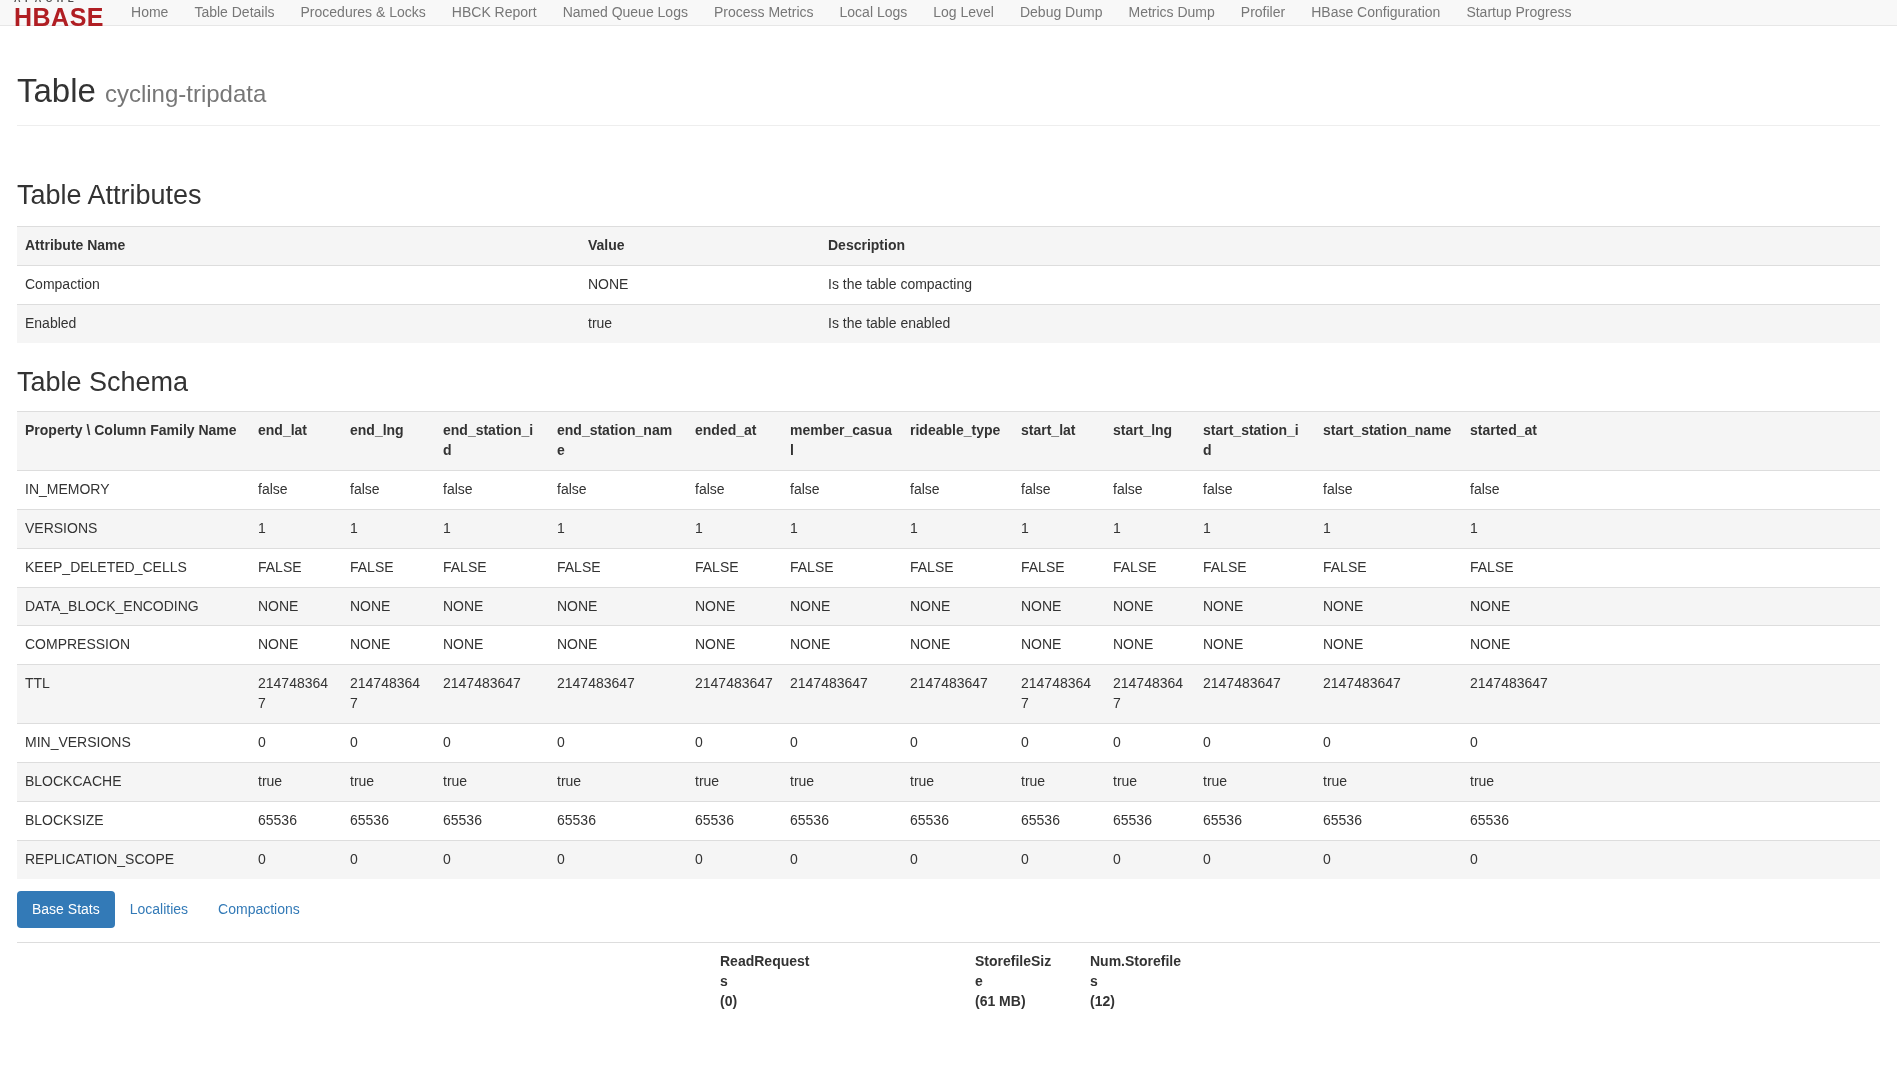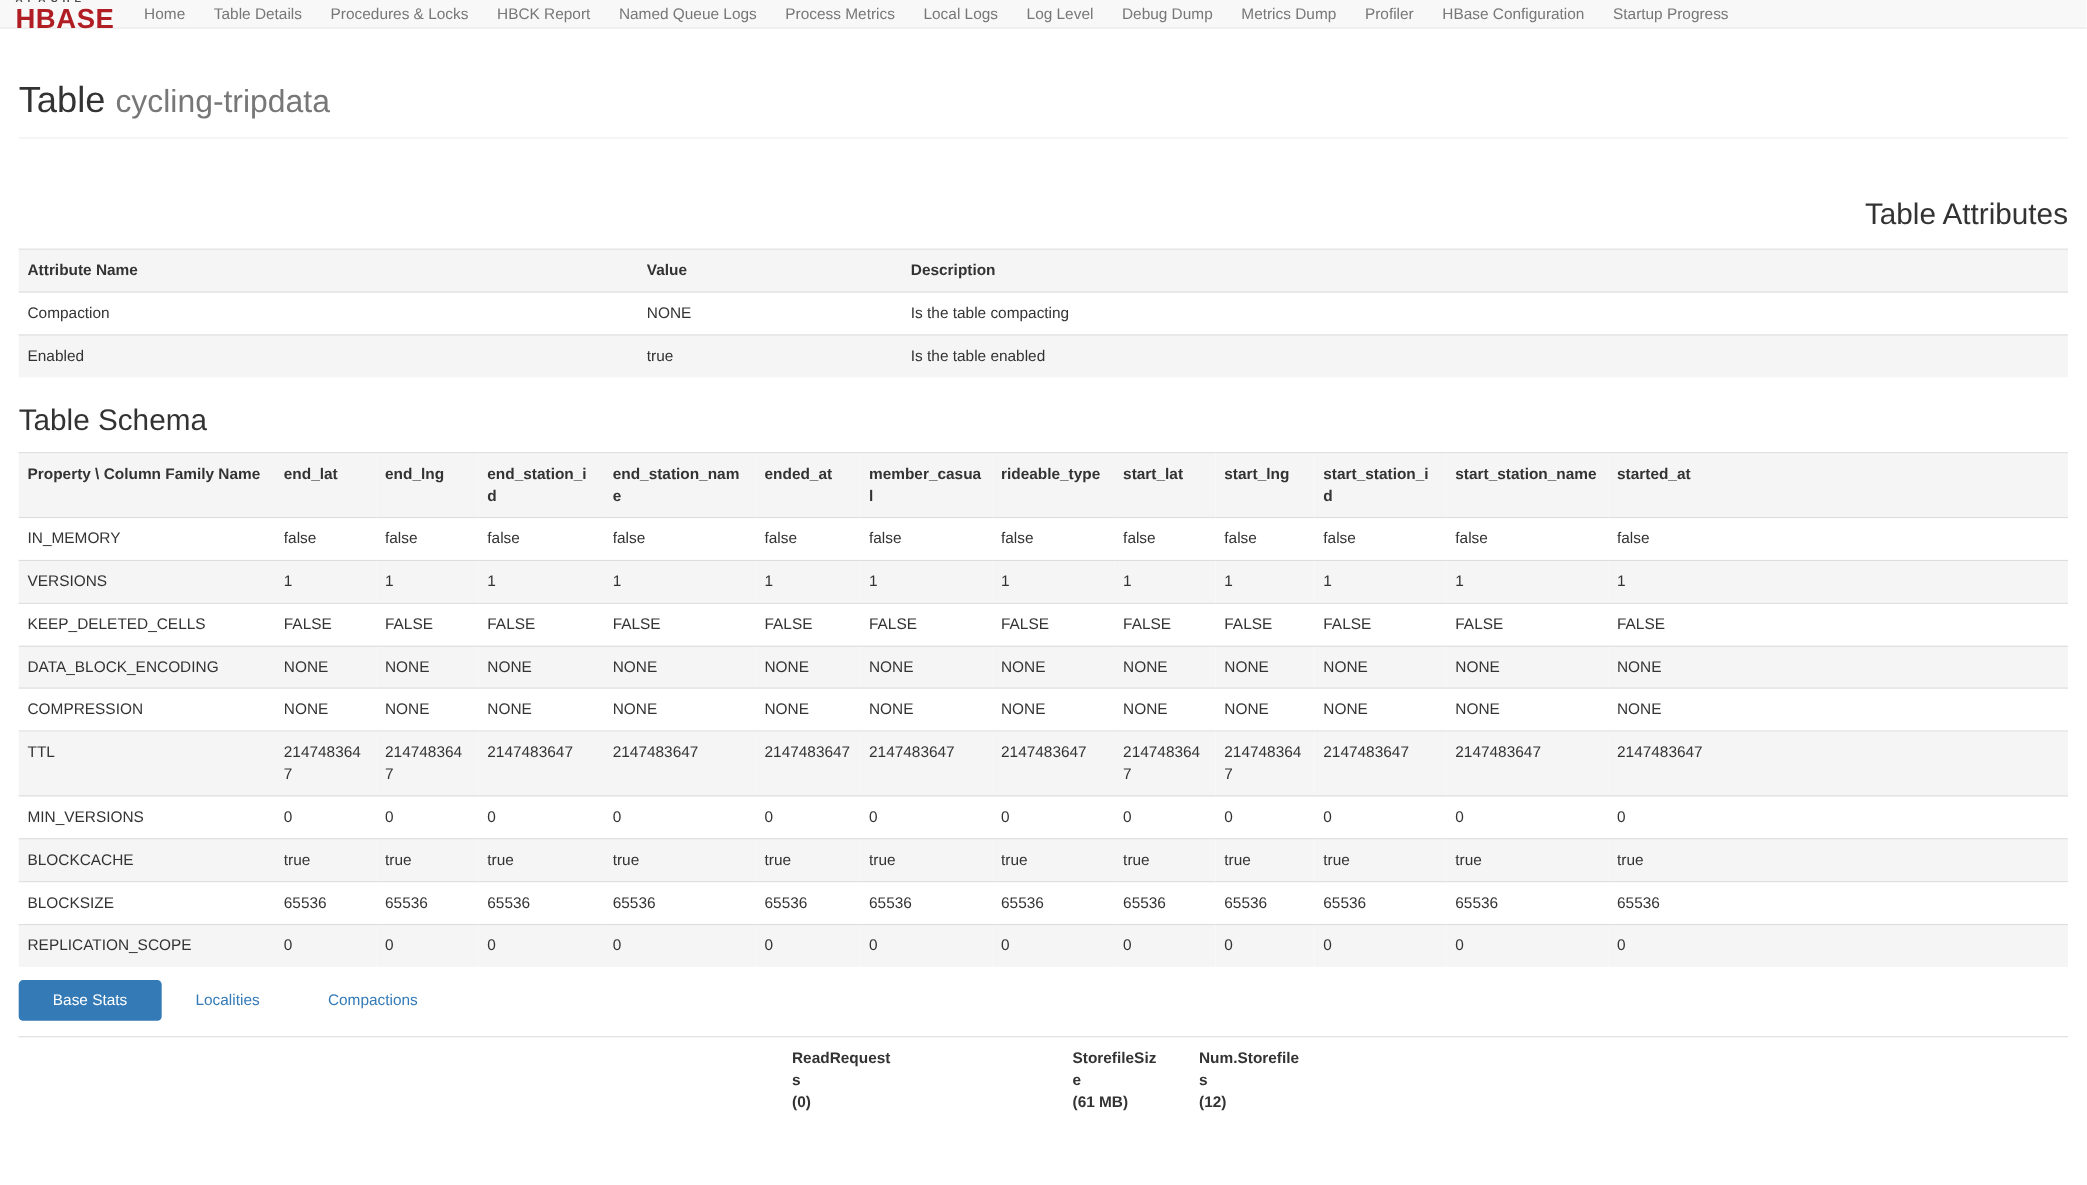--- a/index.html
+++ b/index.html
@@ -20,45 +20,45 @@
   }
   .brand { display: flex; flex-direction: column; justify-content: center; padding: 2px 14px 2px 8px; line-height: 1; cursor: pointer; }
   .brand .apache { font-size: 9px; font-weight: bold; letter-spacing: 4.5px; color: #4a4a4a; }
   .brand .hbase  { font-size: 25px; font-weight: bold; letter-spacing: .5px; color: #b01e23; margin-top: 1px; }
   .nav-items { display: flex; align-items: center; height: 100%; }
   .nav-item { color: #777; padding: 27px 13px; text-decoration: none; cursor: pointer; white-space: nowrap; }
 
   
   .container { padding: 0 17px 30px; }
   h1 { font-size: 33px; font-weight: 500; margin: 42px 0 10px; color: #333; }
-  h1 .subtitle { font-size: 29px; color: #777; font-weight: 400; margin-left: 9px; }
+  h1 .subtitle { font-size: 24px; color: #777; font-weight: 400; margin-left: 9px; }
   hr { border: 0; border-top: 1px solid #eee; margin: 10px 0 0; }
   h2 { font-size: 27px; font-weight: 500; color: #333; }
-  #attributes-heading { margin: 50px 0 12px; text-align: right; }
+  #attributes-heading { margin: 50px 0 12px; }
   #schema-heading { margin: 20px 0 10px; }
   #regions-heading { margin: 22px 0 8px; }
 
   
   table { width: 100%; border-collapse: collapse; table-layout: fixed; }
   th, td {
     text-align: left;
     padding: 9px 8px;
     border-top: 1px solid #ddd;
     vertical-align: top;
     word-wrap: break-word;
   }
   thead th { font-weight: 700; }
   .striped-head thead th { background: #f5f5f5; }
   .striped-head tbody tr:nth-child(even) { background: #f5f5f5; }
   #regions-table thead th { vertical-align: bottom; position: relative; padding-right: 24px; }
   .th-label { white-space: pre-line; }
 
   
   .tabs { display: flex; align-items: center; margin: 12px 0 14px; }
-  .tab { padding: 9px 31px; border-radius: 4px; color: #337ab7; cursor: pointer; white-space: nowrap; }
+  .tab { padding: 9px 15px; border-radius: 4px; color: #337ab7; cursor: pointer; white-space: nowrap; }
   .tab.active { background: #337ab7; color: #fff; }
 </style>
 </head>
 <body>
 
 <div class="navbar">
   <div class="brand">
     <span class="apache">APACHE</span>
     <span class="hbase">HBASE</span>
   </div>

